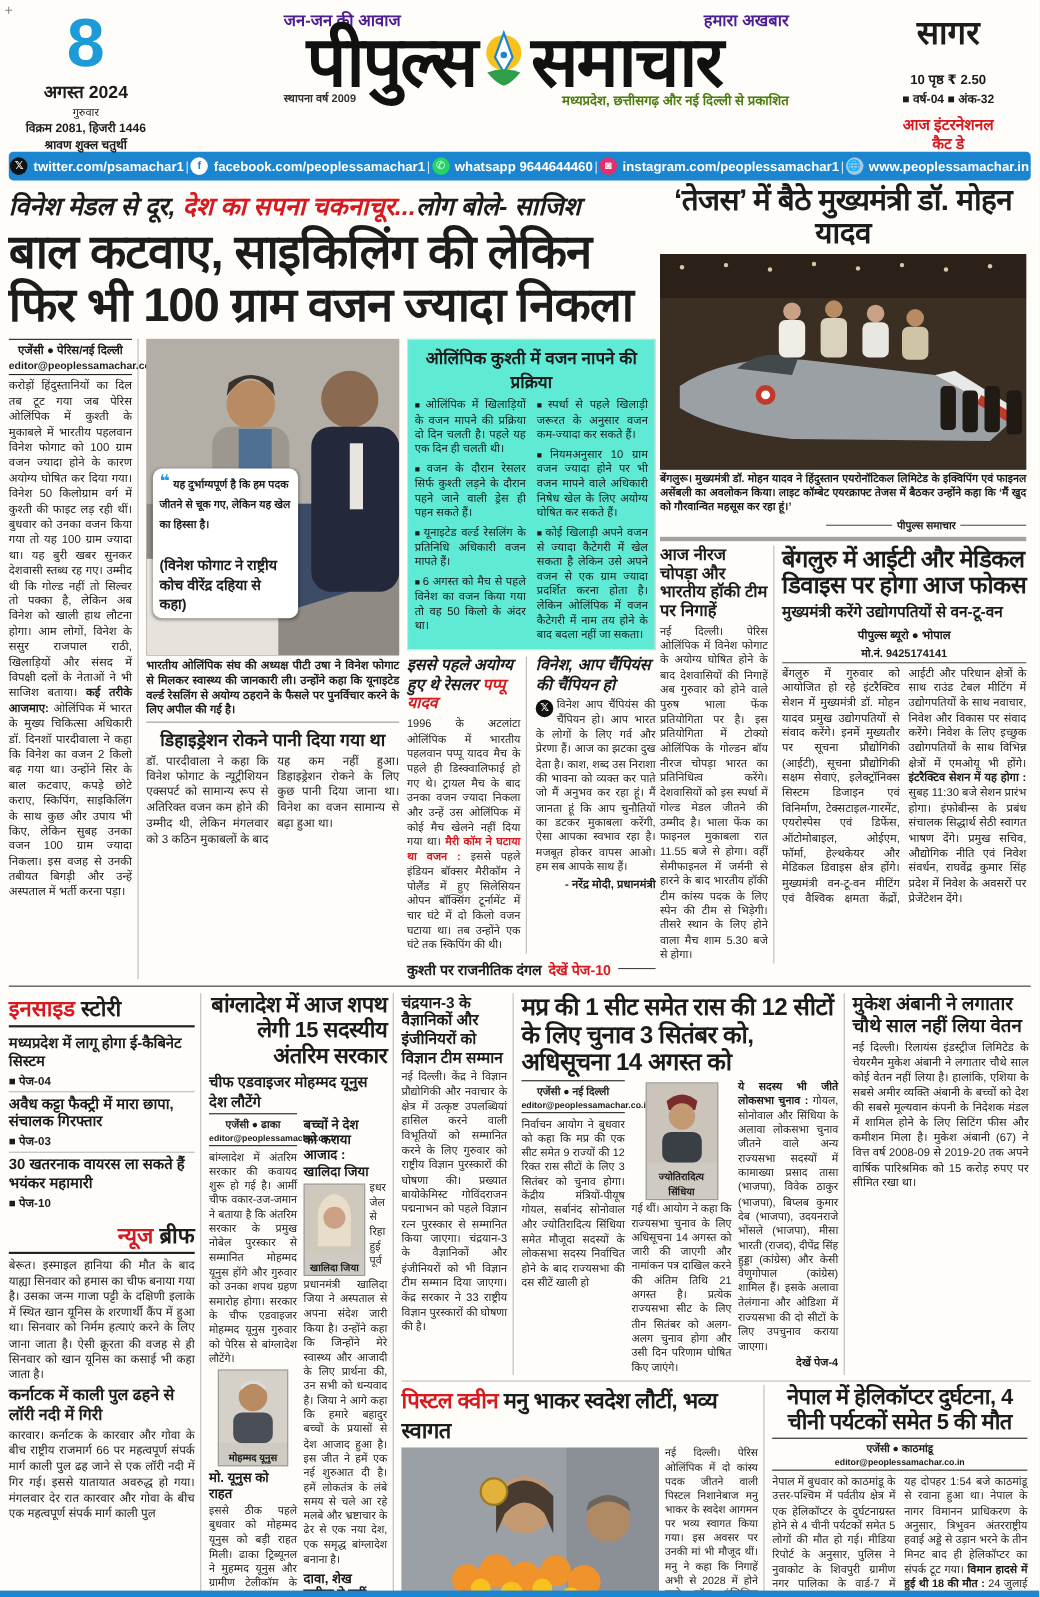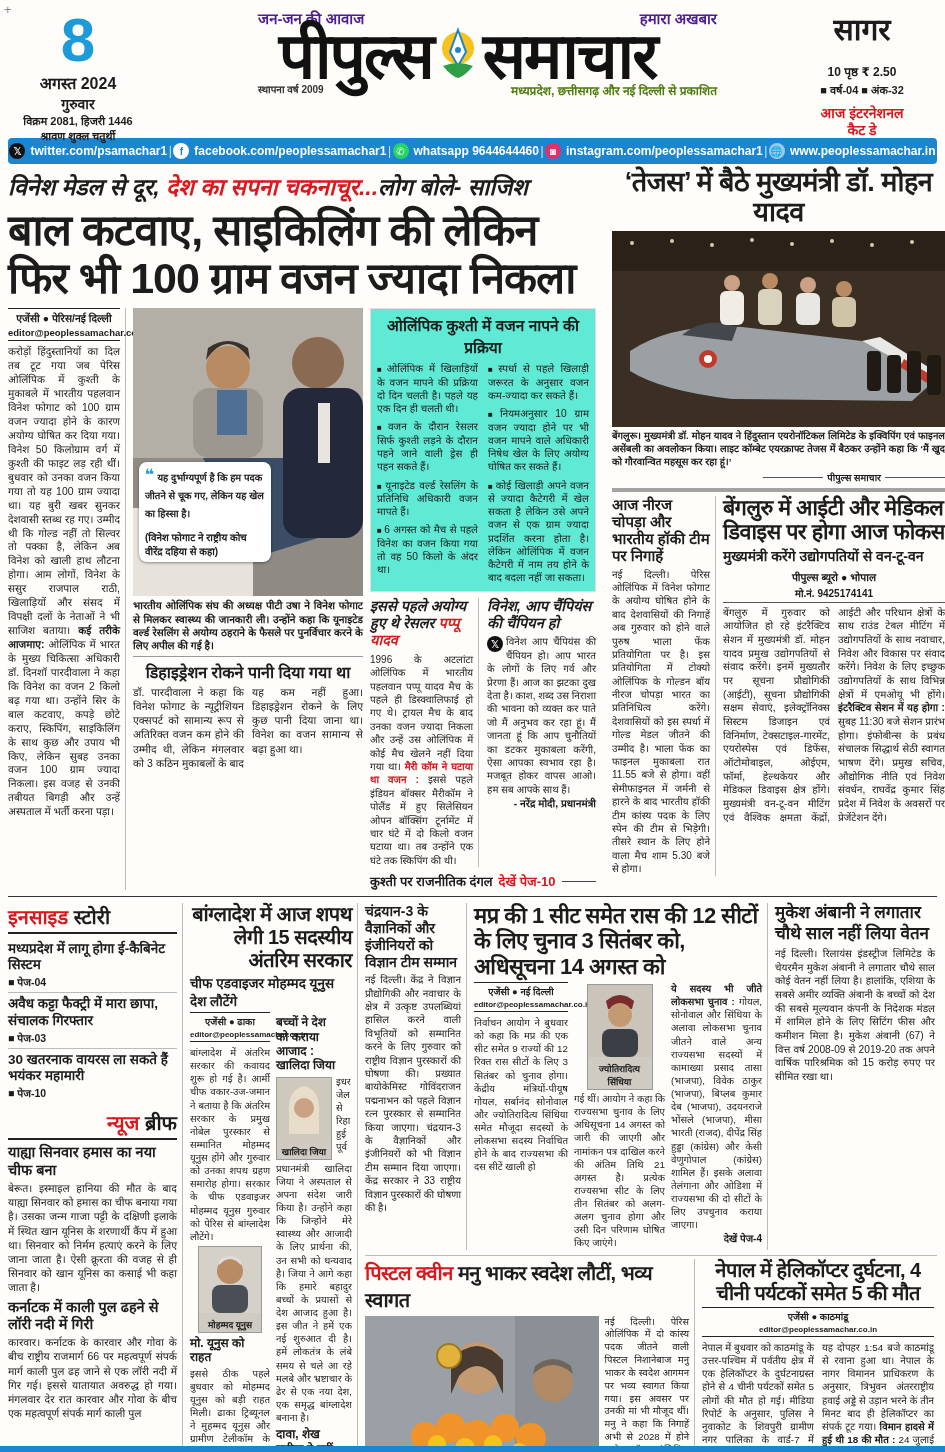--- a/index.html
+++ b/index.html
@@ -5,21 +5,21 @@
   * { margin:0; padding:0; box-sizing:border-box; }
   body { background:#e8e8e4; font-family:"Liberation Sans","DejaVu Sans",sans-serif; }
   .page { position:relative; width:945px; height:1452px; background:#fffdfa; margin:0 auto; overflow:hidden; padding:6px 8px 0 8px; color:#1c1c1c; }
   .regmark { position:absolute; left:4px; top:2px; color:#888; font-size:13px; }
 
   
   .masthead { display:flex; align-items:flex-start; height:130px; }
   .date-block { width:140px; text-align:center; padding-top:6px; }
   .date-num { font-size:62px; line-height:.9; font-weight:900; color:#1d9bd8; }
   .date-month { font-size:16px; font-weight:800; margin-top:4px; }
-  .date-week { font-size:14px; font-weight:700; }
+  .date-week { font-size:10px; font-weight:400; }
   .date-cal { font-size:11px; font-weight:700; }
   .brand { flex:1; text-align:center; position:relative; }
   .tagline-row { display:flex; justify-content:space-between; padding:2px 70px 0 110px; }
   .tagline { color:#4c1d95; font-weight:800; font-size:15px; }
   .brand-title { display:flex; align-items:center; justify-content:center; gap:2px; margin-top:-4px; }
   .brand-word { font-size:64px; font-weight:900; color:#111; letter-spacing:-2px; line-height:1; }
   .brand-sub-row { display:flex; justify-content:space-between; padding:0 70px 0 110px; margin-top:-6px; }
   .founding { font-size:10px; font-weight:700; color:#333; }
   .published { font-size:12px; font-weight:800; color:#4d7c0f; }
   .edition-block { width:150px; text-align:center; padding-top:2px; }
@@ -37,32 +37,32 @@
 
   
   .byline { font-size:10.5px; font-weight:800; text-align:center; border-top:1.5px solid #222; padding:2px 0; }
   .email { font-size:9.5px; font-weight:700; text-align:center; border-bottom:1.5px solid #222; padding-bottom:2px; margin-bottom:4px; }
   .body-txt { font-size:10.6px; line-height:1.34; text-align:justify; }
   .lead-in { font-weight:800; }
   .lead-in.red { color:#d71920; }
   .col-rule { border-right:1px solid #bbb; }
 
   
-  .lead-wrap { display:flex; gap:16px; }
+  .lead-wrap { display:flex; gap:4px; }
   .lead-left { width:588px; }
   .kicker { font-size:23px; font-weight:900; font-style:italic; padding:2px 0; }
   .kicker .red { color:#d71920; }
   .lead-headline { font-size:43px; line-height:1.12; font-weight:900; letter-spacing:-1px; margin:2px 0 6px 0; }
   .lead-cols { display:flex; gap:7px; }
   .lead-c1 { width:118px; }
   .lead-photo-col { width:230px; }
   .lead-photo { position:relative; width:230px; height:288px; background:#b7b2aa; overflow:hidden; }
   .quote-bubble { position:absolute; left:6px; bottom:34px; width:132px; background:#fff; border-radius:8px; padding:5px 6px 4px 6px; box-shadow:0 1px 3px rgba(0,0,0,.4); }
   .quote-txt { font-size:9.8px; font-weight:800; line-height:1.25; }
-  .quote-src { font-size:10px; font-weight:800; margin-top:9px; }
+  .quote-src { font-size:13px; font-weight:800; margin-top:19px; }
   .qmark { color:#1d9bd8; font-size:16px; font-weight:900; float:left; margin-right:3px; line-height:1; }
   .lead-caption { font-size:10.3px; font-weight:800; line-height:1.3; border-bottom:1px solid #999; padding:3px 0; text-align:justify; }
   .dehyd-title { font-size:16px; font-weight:900; text-align:center; margin:4px 0 2px 0; }
   .dehyd-body { column-count:2; column-gap:8px; }
   .mid-col { width:226px; }
   .weigh-box { background:#5eead4; border:1px solid #e0ded8; padding:5px 6px; }
   .weigh-title { font-size:15.5px; font-weight:900; text-align:center; margin-bottom:4px; }
   .weigh-list { column-count:2; column-gap:10px; }
   .weigh-item { font-size:10.2px; line-height:1.3; text-align:justify; margin-bottom:5px; break-inside:avoid; }
   .sq { color:#1b1b1b; font-size:8px; margin-right:2px; }
@@ -368,21 +368,20 @@
       <div class="inside-item">
         <div class="inside-txt">अवैध कट्टा फैक्ट्री में मारा छापा, संचालक गिरफ्तार</div>
         <div class="inside-page">■ पेज-03</div>
       </div>
       <div class="inside-item" style="border-bottom:none;">
         <div class="inside-txt">30 खतरनाक वायरस ला सकते हैं भयंकर महामारी</div>
         <div class="inside-page">■ पेज-10</div>
       </div>
       <div class="sb-header" style="margin-top:6px;text-align:right;"><span class="red">न्यूज</span><span> ब्रीफ</span></div>
       <div>
-        <div class="brief-title">याह्या सिनवार हमास का नया चीफ बना</div>
         <div class="body-txt">बेरूत। इस्माइल हानिया की मौत के बाद याह्या सिनवार को हमास का चीफ बनाया गया है। उसका जन्म गाजा पट्टी के दक्षिणी इलाके में स्थित खान यूनिस के शरणार्थी कैंप में हुआ था। सिनवार को निर्मम हत्याएं करने के लिए जाना जाता है। ऐसी क्रूरता की वजह से ही सिनवार को खान यूनिस का कसाई भी कहा जाता है।</div>
       </div>
       <div>
         <div class="brief-title">कर्नाटक में काली पुल ढहने से लॉरी नदी में गिरी</div>
         <div class="body-txt">कारवार। कर्नाटक के कारवार और गोवा के बीच राष्ट्रीय राजमार्ग 66 पर महत्वपूर्ण संपर्क मार्ग काली पुल ढह जाने से एक लॉरी नदी में गिर गई। इससे यातायात अवरुद्ध हो गया। मंगलवार देर रात कारवार और गोवा के बीच एक महत्वपूर्ण संपर्क मार्ग काली पुल</div>
       </div>
     </div>
 
     <div class="bang-col col-rule" style="padding-right:5px;">
       <div class="bang-head">बांग्लादेश में आज शपथ लेगी 15 सदस्यीय अंतरिम सरकार</div>

